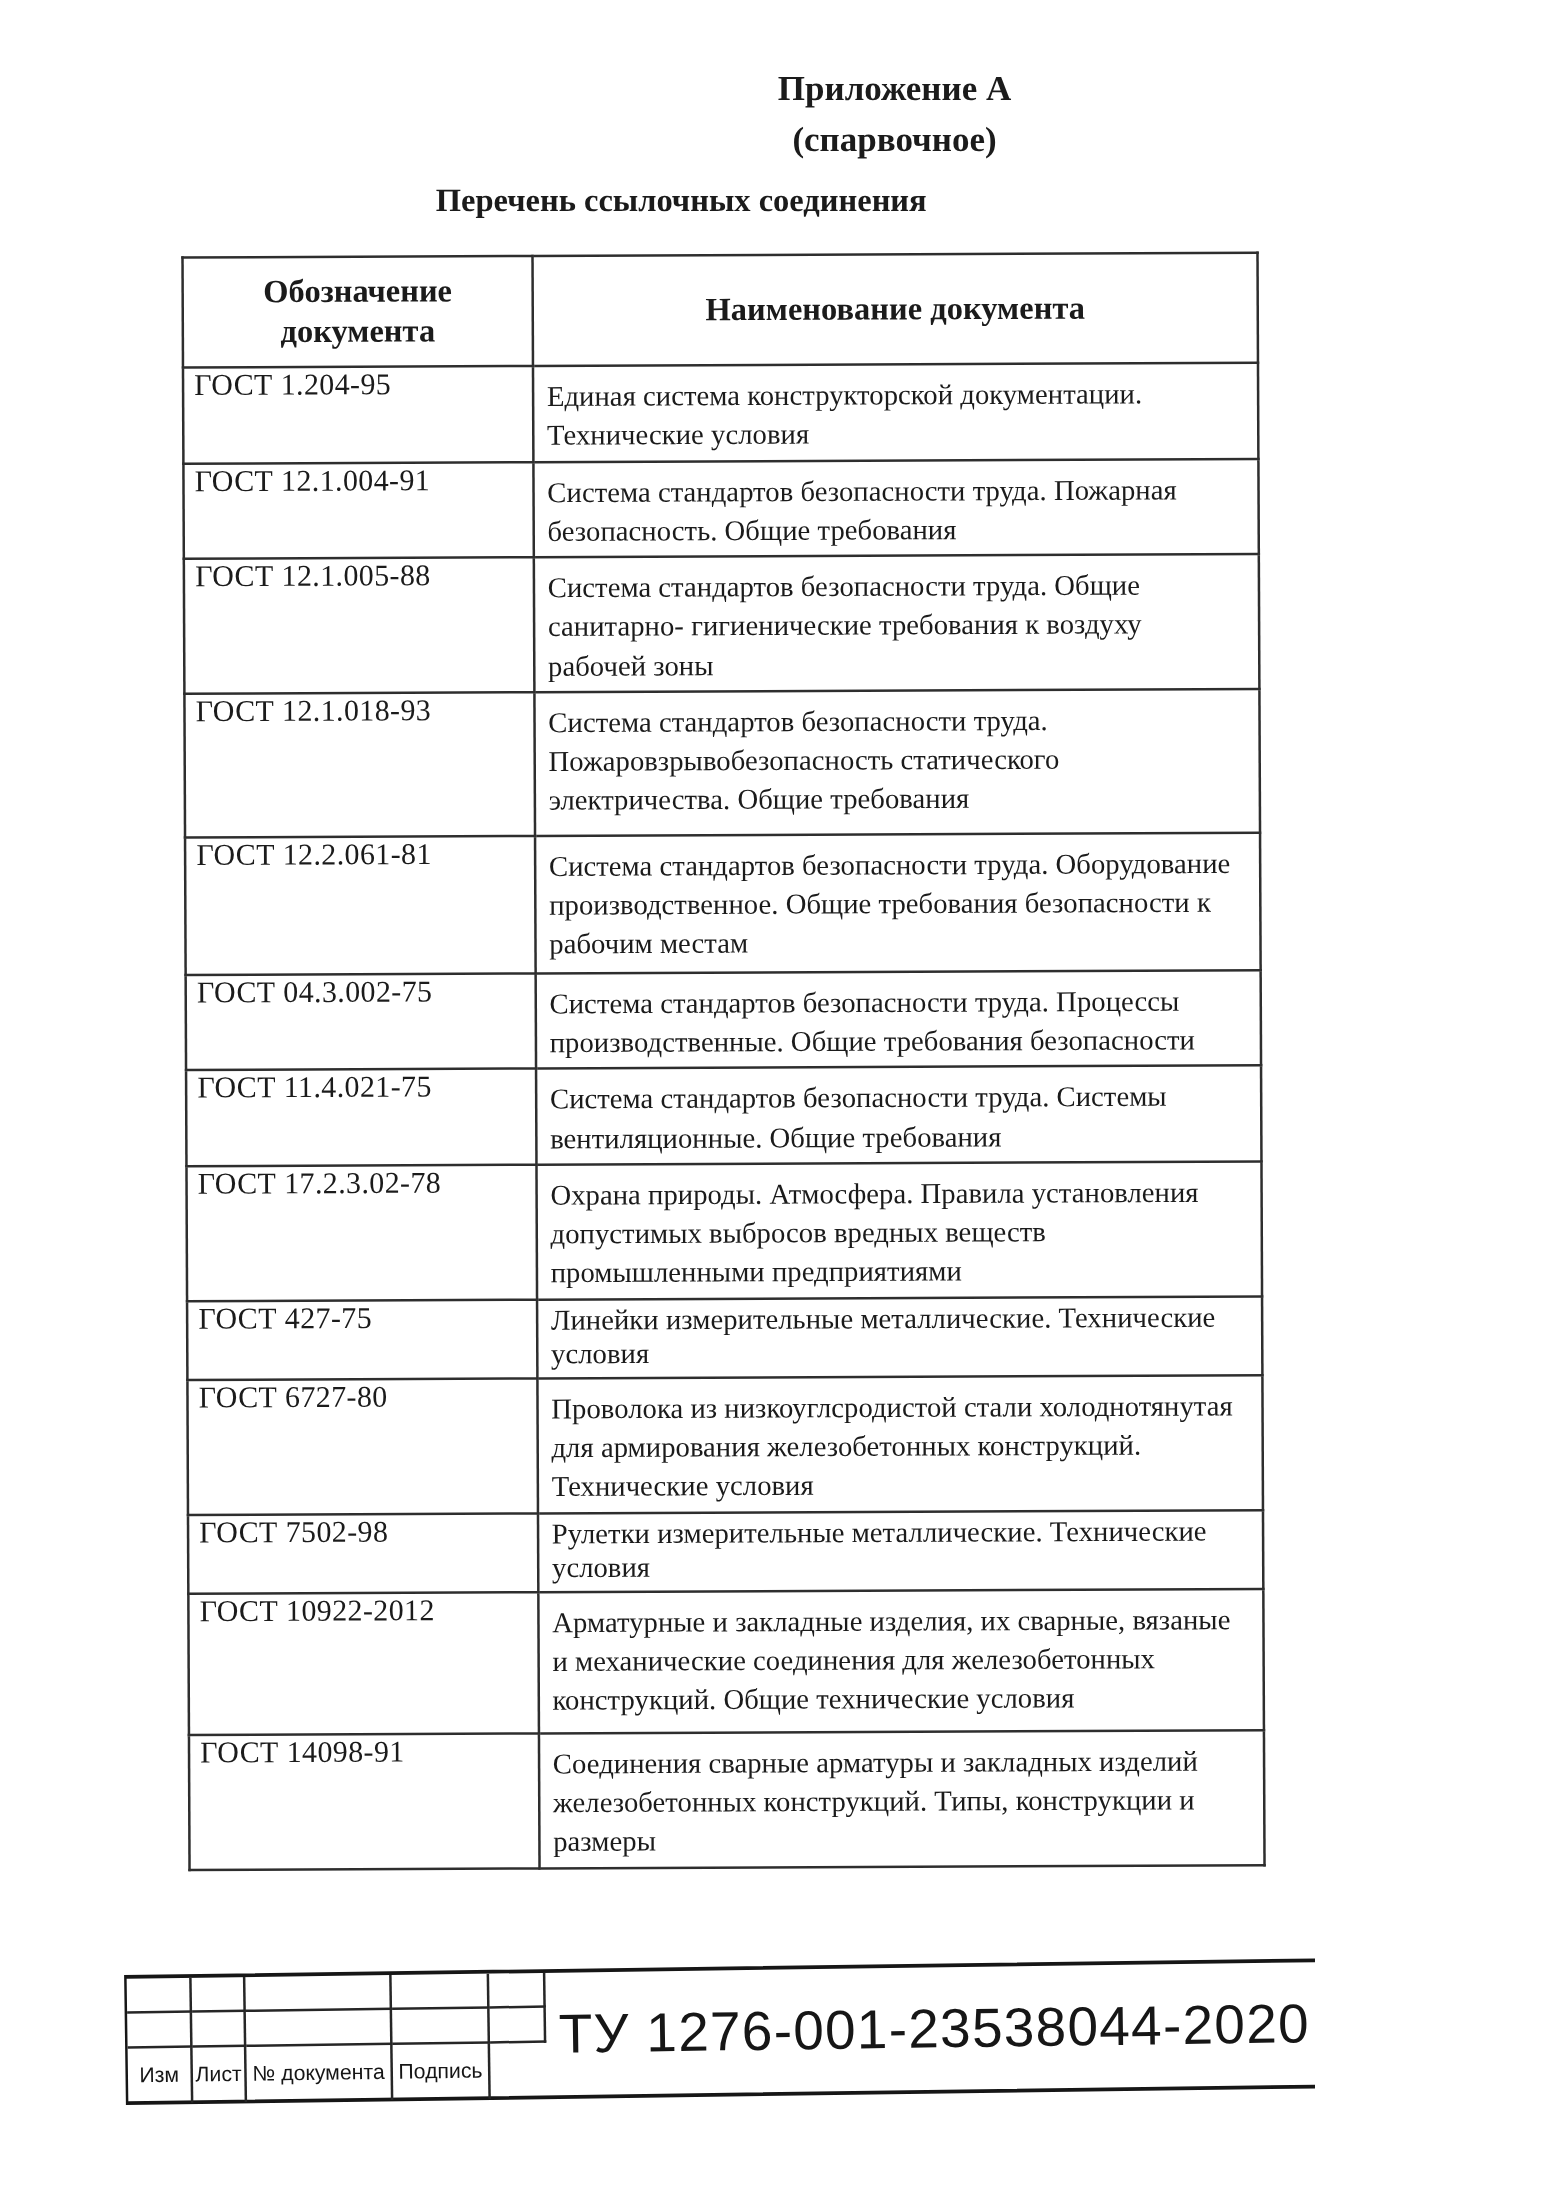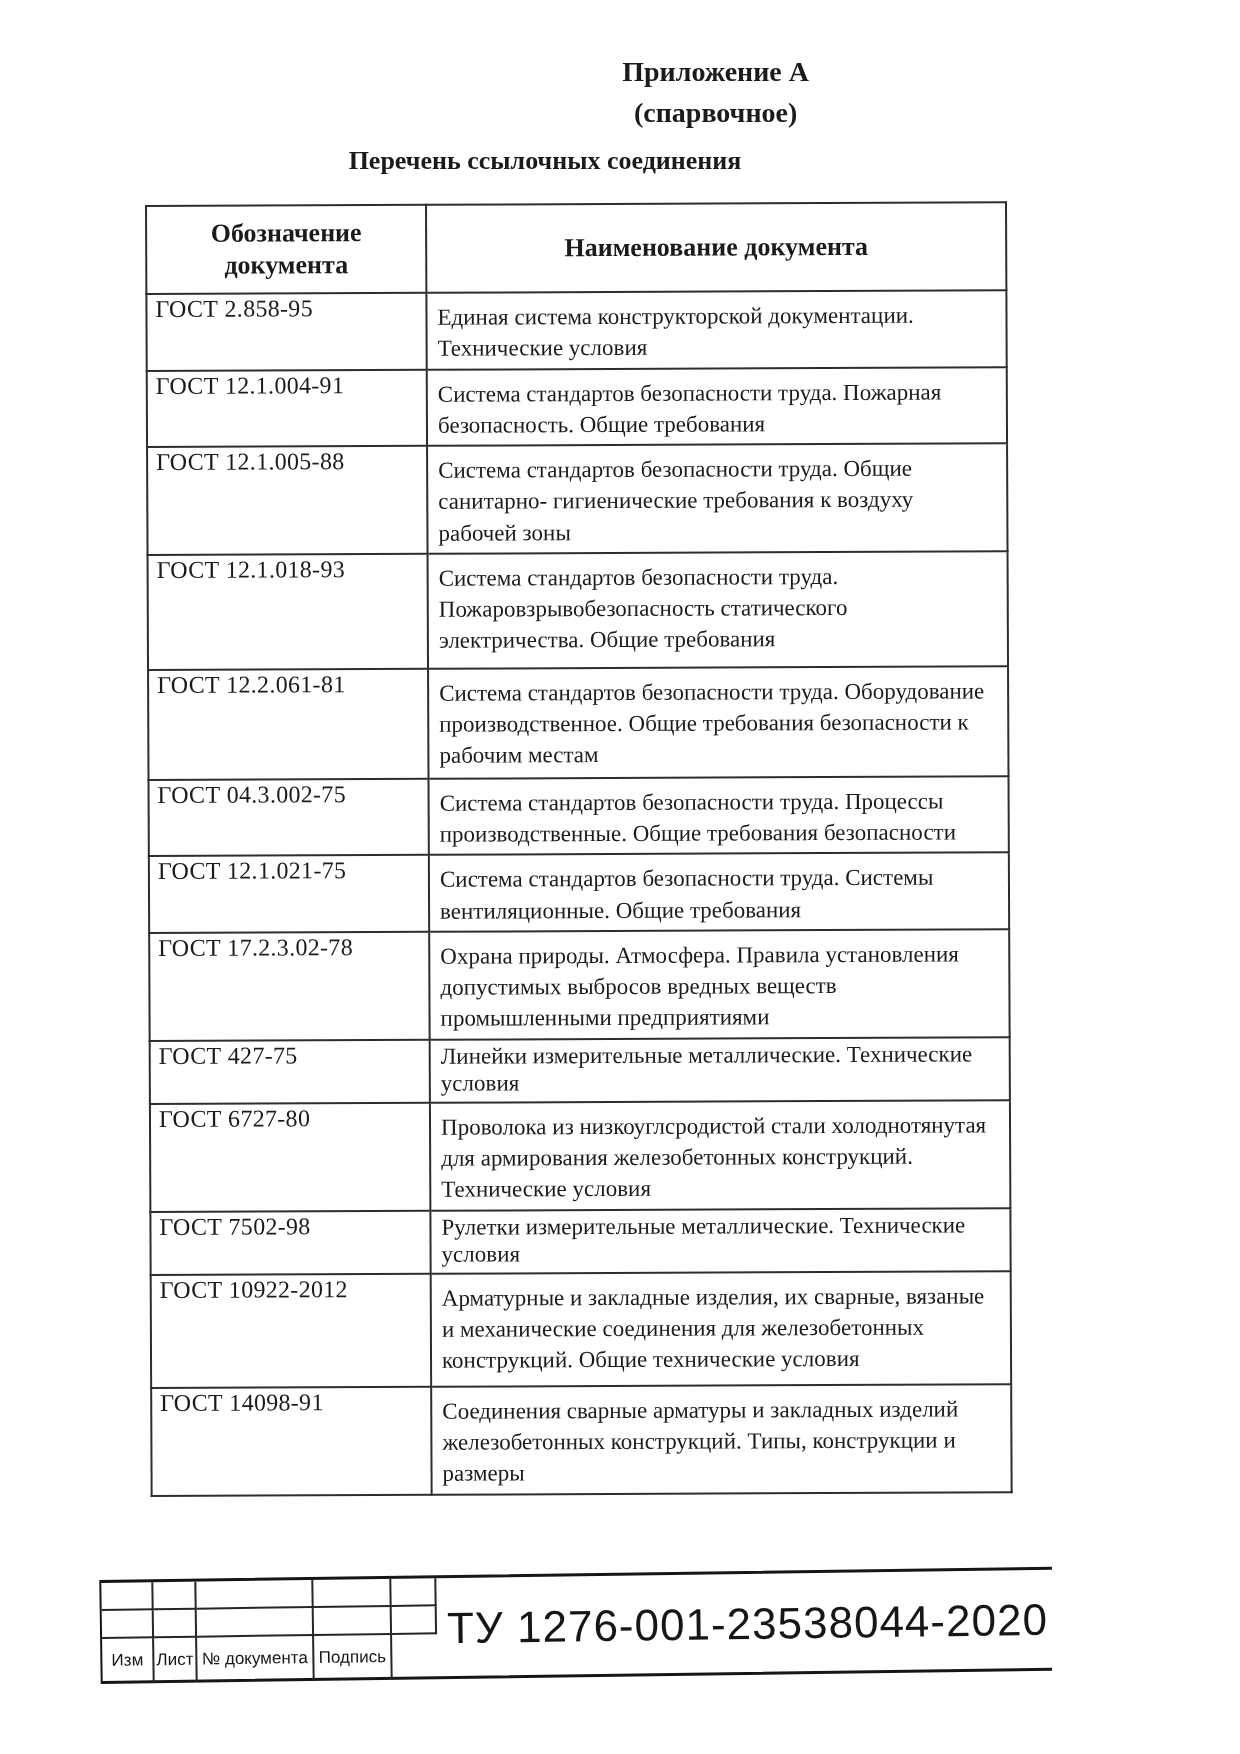--- a/index.html
+++ b/index.html
@@ -82,21 +82,21 @@
           <col class="c1">
           <col class="c2">
         </colgroup>
       <tbody>
           <tr>
         <th>Обозначение
 документа</th>
         <th>Наименование документа</th>
       </tr>
       <tr style="height:75px;">
-        <td class="desig">ГОСТ 2.858-95</td>
+        <td class="desig">ГОСТ 1.204-95</td>
         <td class="nm">Единая система конструкторской документации.
 Технические условия</td>
       </tr>
       <tr style="height:72px;">
         <td class="desig">ГОСТ 12.1.004-91</td>
         <td class="nm">Система стандартов безопасности труда. Пожарная
 безопасность. Общие требования</td>
       </tr>
       <tr style="height:93px;">
         <td class="desig">ГОСТ 12.1.005-88</td>
@@ -115,21 +115,21 @@
         <td class="nm">Система стандартов безопасности труда. Оборудование
 производственное. Общие требования безопасности к
 рабочим местам</td>
       </tr>
       <tr style="height:75px;">
         <td class="desig">ГОСТ 04.3.002-75</td>
         <td class="nm">Система стандартов безопасности труда. Процессы
 производственные. Общие требования безопасности</td>
       </tr>
       <tr style="height:75px;">
-        <td class="desig">ГОСТ 12.1.021-75</td>
+        <td class="desig">ГОСТ 11.4.021-75</td>
         <td class="nm">Система стандартов безопасности труда. Системы
 вентиляционные. Общие требования</td>
       </tr>
       <tr style="height:90px;">
         <td class="desig">ГОСТ 17.2.3.02-78</td>
         <td class="nm">Охрана природы. Атмосфера. Правила установления
 допустимых выбросов вредных веществ
 промышленными предприятиями</td>
       </tr>
       <tr style="height:50px;">

